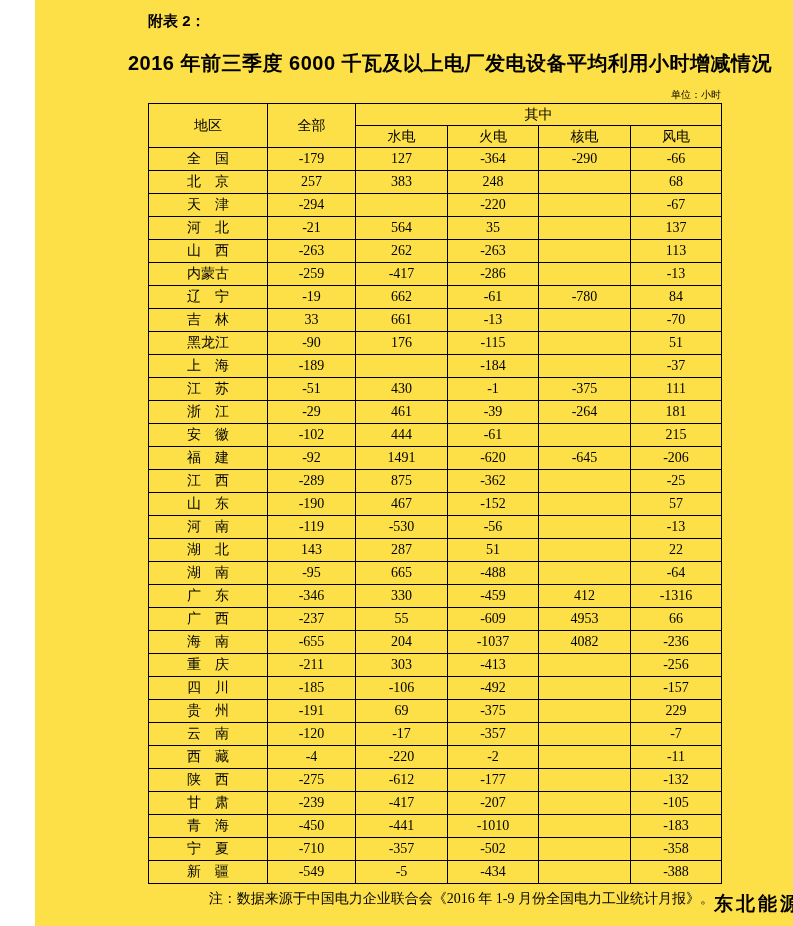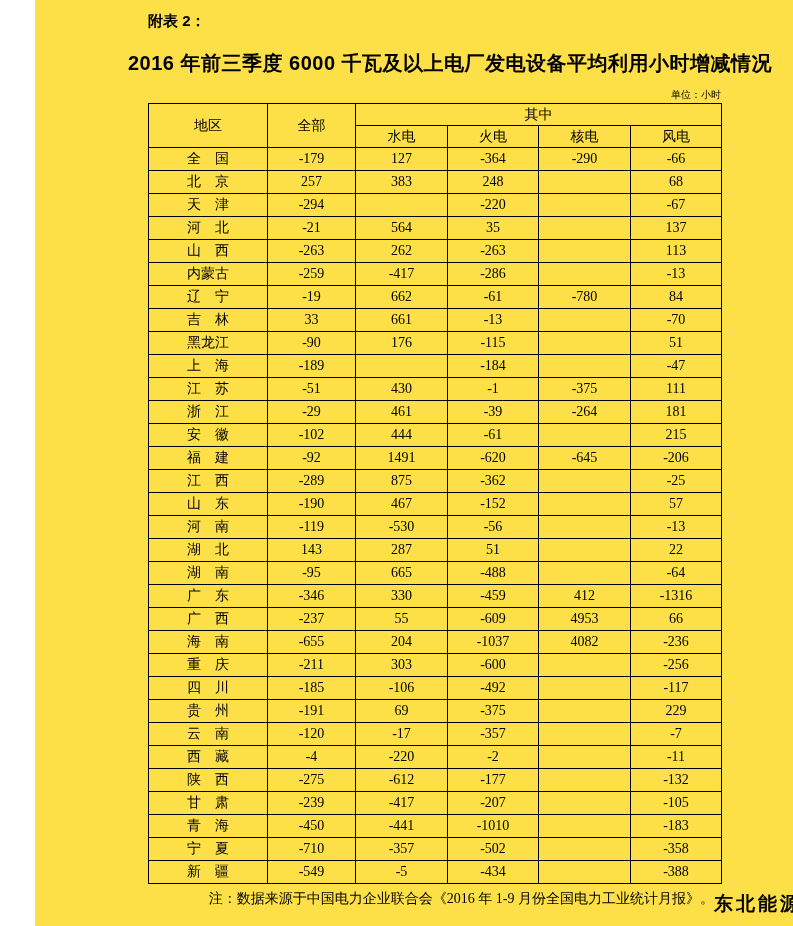--- a/index.html
+++ b/index.html
@@ -195,21 +195,21 @@
           <td>-115</td>
           <td></td>
           <td>51</td>
         </tr>
         <tr>
           <td>上　海</td>
           <td>-189</td>
           <td></td>
           <td>-184</td>
           <td></td>
-          <td>-47</td>
+          <td>-37</td>
         </tr>
         <tr>
           <td>江　苏</td>
           <td>-51</td>
           <td>430</td>
           <td>-1</td>
           <td>-375</td>
           <td>111</td>
         </tr>
         <tr>
@@ -297,31 +297,31 @@
           <td>-655</td>
           <td>204</td>
           <td>-1037</td>
           <td>4082</td>
           <td>-236</td>
         </tr>
         <tr>
           <td>重　庆</td>
           <td>-211</td>
           <td>303</td>
-          <td>-600</td>
+          <td>-413</td>
           <td></td>
           <td>-256</td>
         </tr>
         <tr>
           <td>四　川</td>
           <td>-185</td>
           <td>-106</td>
           <td>-492</td>
           <td></td>
-          <td>-117</td>
+          <td>-157</td>
         </tr>
         <tr>
           <td>贵　州</td>
           <td>-191</td>
           <td>69</td>
           <td>-375</td>
           <td></td>
           <td>229</td>
         </tr>
         <tr>

